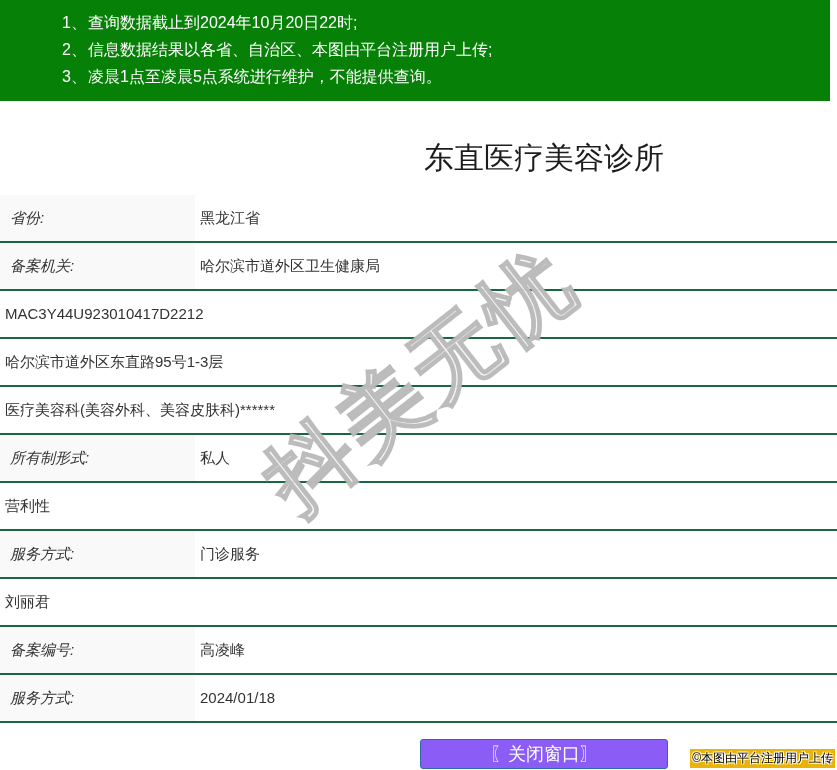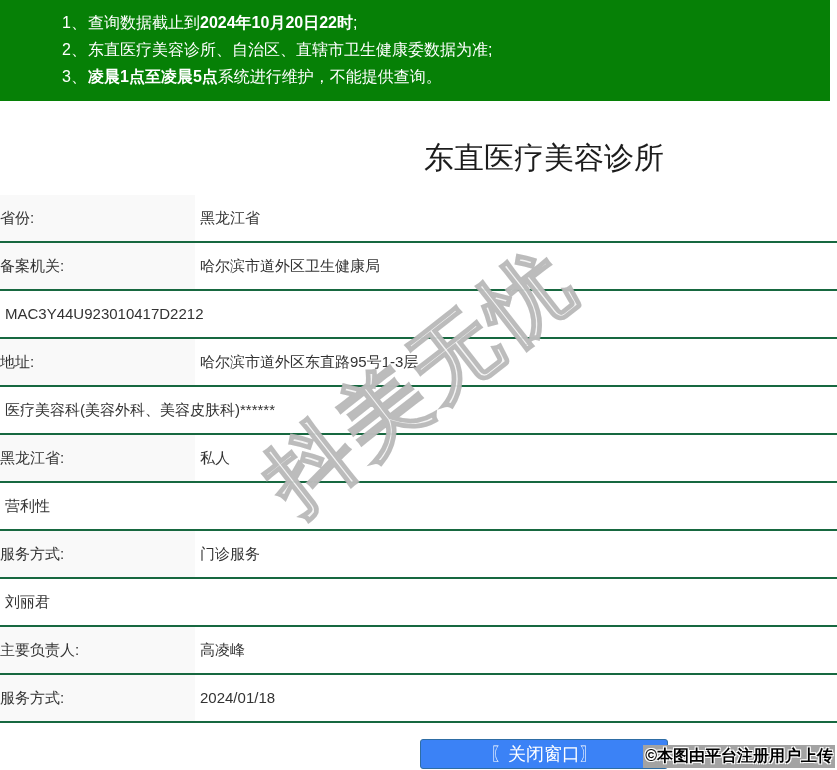--- a/index.html
+++ b/index.html
@@ -22,21 +22,21 @@
     padding-top: 9px;
     font-size: 16px;
   }
   .notice-line {
     height: 27px;
     line-height: 27px;
     padding-left: 62px;
     white-space: nowrap;
   }
   .notice-num { display: inline-block; min-width: 26px; }
-  .notice-bold { font-weight: 700; }
+  .notice-bold { font-weight: 400; }
 
   
   .page-title {
     margin-top: 36px;
     line-height: 41px;
     text-align: center;
     font-size: 30px;
     font-weight: 400;
     color: #1c1c1c;
   }
@@ -45,58 +45,60 @@
   .info-table { margin-top: 17px; }
   .info-row {
     display: flex;
     height: 48px;
     border-bottom: 2px solid #176840;
     align-items: stretch;
   }
   .info-label {
     width: 195px;
     background: #f9f9f9;
+    padding-left: 10px;
     line-height: 46px;
     font-size: 15px;
     color: #333333;
+    font-style: italic;
   }
   .info-value {
     flex: 1;
     padding-left: 5px;
     line-height: 46px;
     font-size: 15px;
     color: #333333;
   }
 
   
   .footer-area { margin-top: 16px; }
   .close-button {
     display: block;
     width: 248px;
     height: 30px;
     margin: 0 auto;
-    background: #3b82f6;
+    background: #8b5cf6;
     border: 1px solid #2e6da4;
     border-radius: 3px;
     color: #ffffff;
     font-size: 18px;
     line-height: 28px;
     text-align: center;
     cursor: pointer;
     font-family: "Liberation Sans", "DejaVu Sans", sans-serif;
   }
   .copyright {
     position: absolute;
     right: 2px;
     bottom: 2px;
-    font-size: 16px;
-    font-weight: 700;
+    font-size: 12px;
+    font-weight: 400;
     color: #000000;
     text-shadow: -1px -1px 0 #fff, 1px -1px 0 #fff, -1px 1px 0 #fff, 1px 1px 0 #fff;
-    background: #a3a3a3;
+    background: #eab308;
     padding: 1px 2px;
     white-space: nowrap;
   }
 
   
   .watermark {
     position: absolute;
     left: 240px;
     top: 325px;
     width: 360px;
@@ -116,21 +118,21 @@
 </head>
 <body>
 
 <div class="wrapper">
 
   <div class="notice">
     <div class="notice-line">
       <span class="notice-num">1、</span><span>查询数据截止到</span><span class="notice-bold">2024年10月20日22时</span><span>;</span>
     </div>
     <div class="notice-line">
-      <span class="notice-num">2、</span><span>东直医疗美容诊所、自治区、直辖市卫生健康委数据为准;</span><span class="notice-bold"></span><span></span>
+      <span class="notice-num">2、</span><span>信息数据结果以各省、自治区、本图由平台注册用户上传;</span><span class="notice-bold"></span><span></span>
     </div>
     <div class="notice-line">
       <span class="notice-num">3、</span><span></span><span class="notice-bold">凌晨1点至凌晨5点</span><span>系统进行维护，不能提供查询。</span>
     </div>
   </div>
 
   <h1 class="page-title">东直医疗美容诊所</h1>
 
   <div class="info-table">
     <div class="info-row">
@@ -138,42 +140,41 @@
       <div class="info-value">黑龙江省</div>
     </div>
     <div class="info-row">
       <div class="info-label">备案机关:</div>
       <div class="info-value">哈尔滨市道外区卫生健康局</div>
     </div>
     <div class="info-row">
       <div class="info-value">MAC3Y44U923010417D2212</div>
     </div>
     <div class="info-row">
-      <div class="info-label">地址:</div>
       <div class="info-value">哈尔滨市道外区东直路95号1-3层</div>
     </div>
     <div class="info-row">
       <div class="info-value">医疗美容科(美容外科、美容皮肤科)******</div>
     </div>
     <div class="info-row">
-      <div class="info-label">黑龙江省:</div>
+      <div class="info-label">所有制形式:</div>
       <div class="info-value">私人</div>
     </div>
     <div class="info-row">
       <div class="info-value">营利性</div>
     </div>
     <div class="info-row">
       <div class="info-label">服务方式:</div>
       <div class="info-value">门诊服务</div>
     </div>
     <div class="info-row">
       <div class="info-value">刘丽君</div>
     </div>
     <div class="info-row">
-      <div class="info-label">主要负责人:</div>
+      <div class="info-label">备案编号:</div>
       <div class="info-value">高凌峰</div>
     </div>
     <div class="info-row">
       <div class="info-label">服务方式:</div>
       <div class="info-value">2024/01/18</div>
     </div>
   </div>
 
   <div class="footer-area">
     <button class="close-button">〖关闭窗口〗</button>

